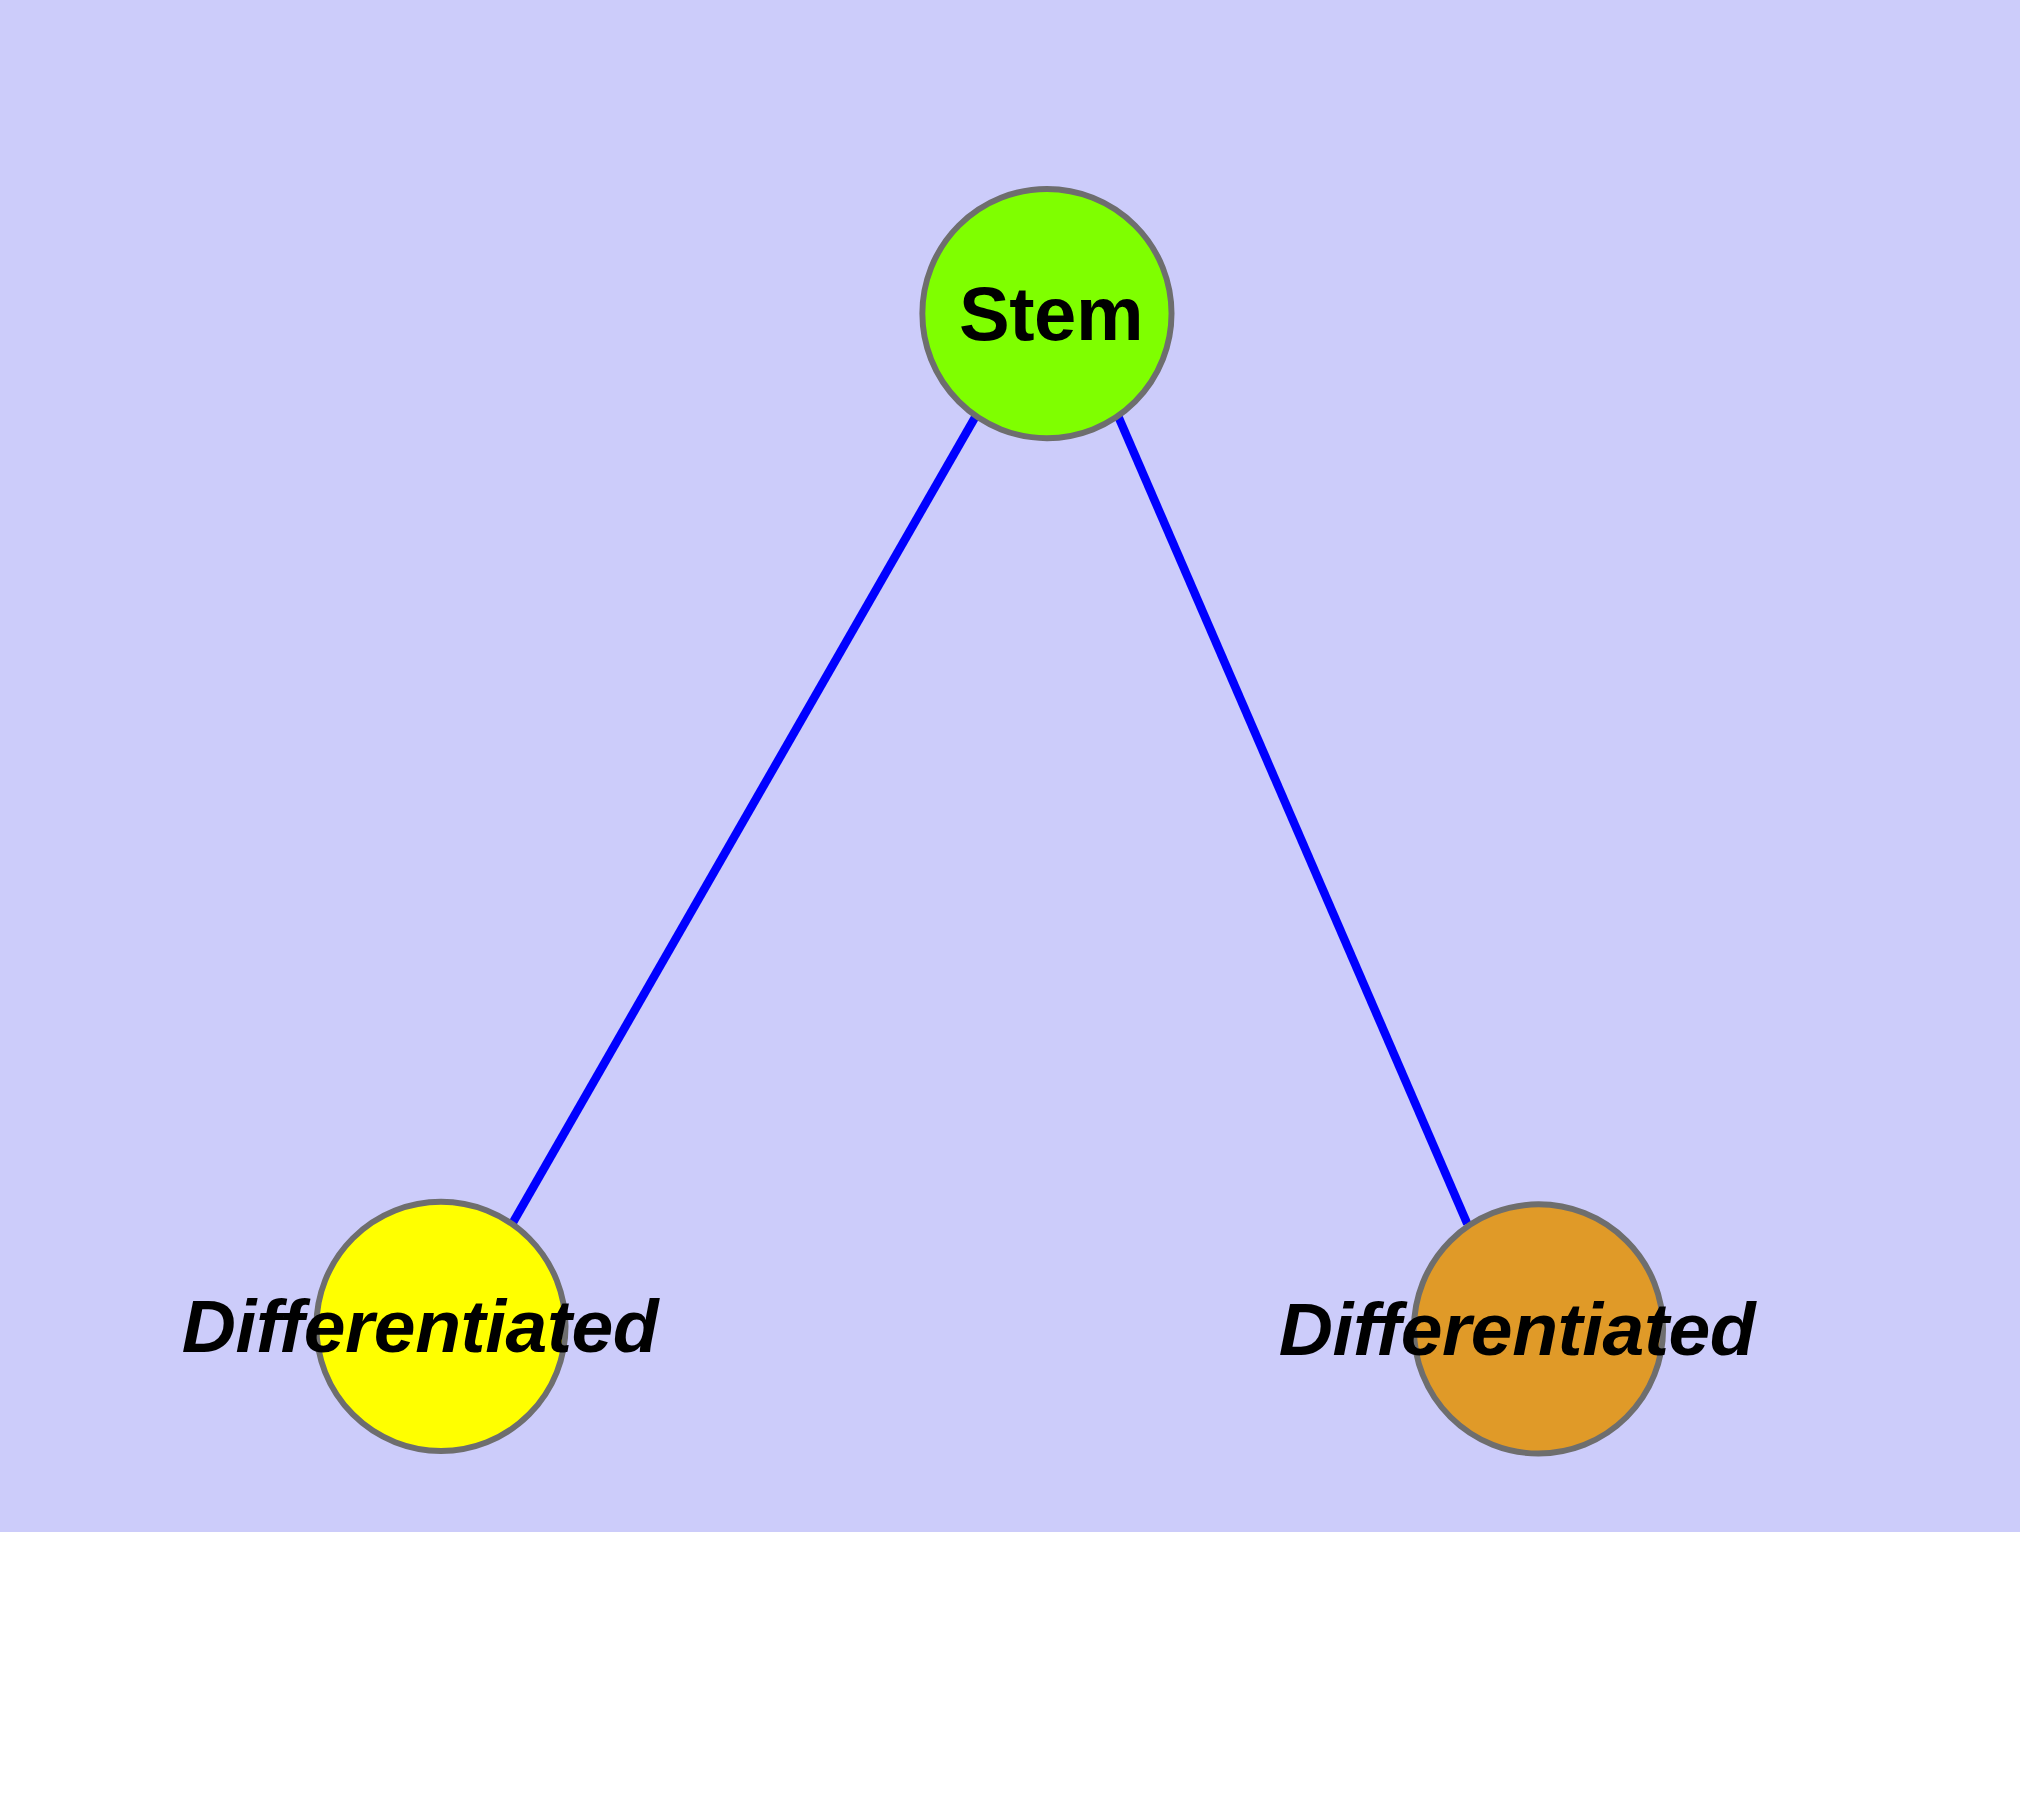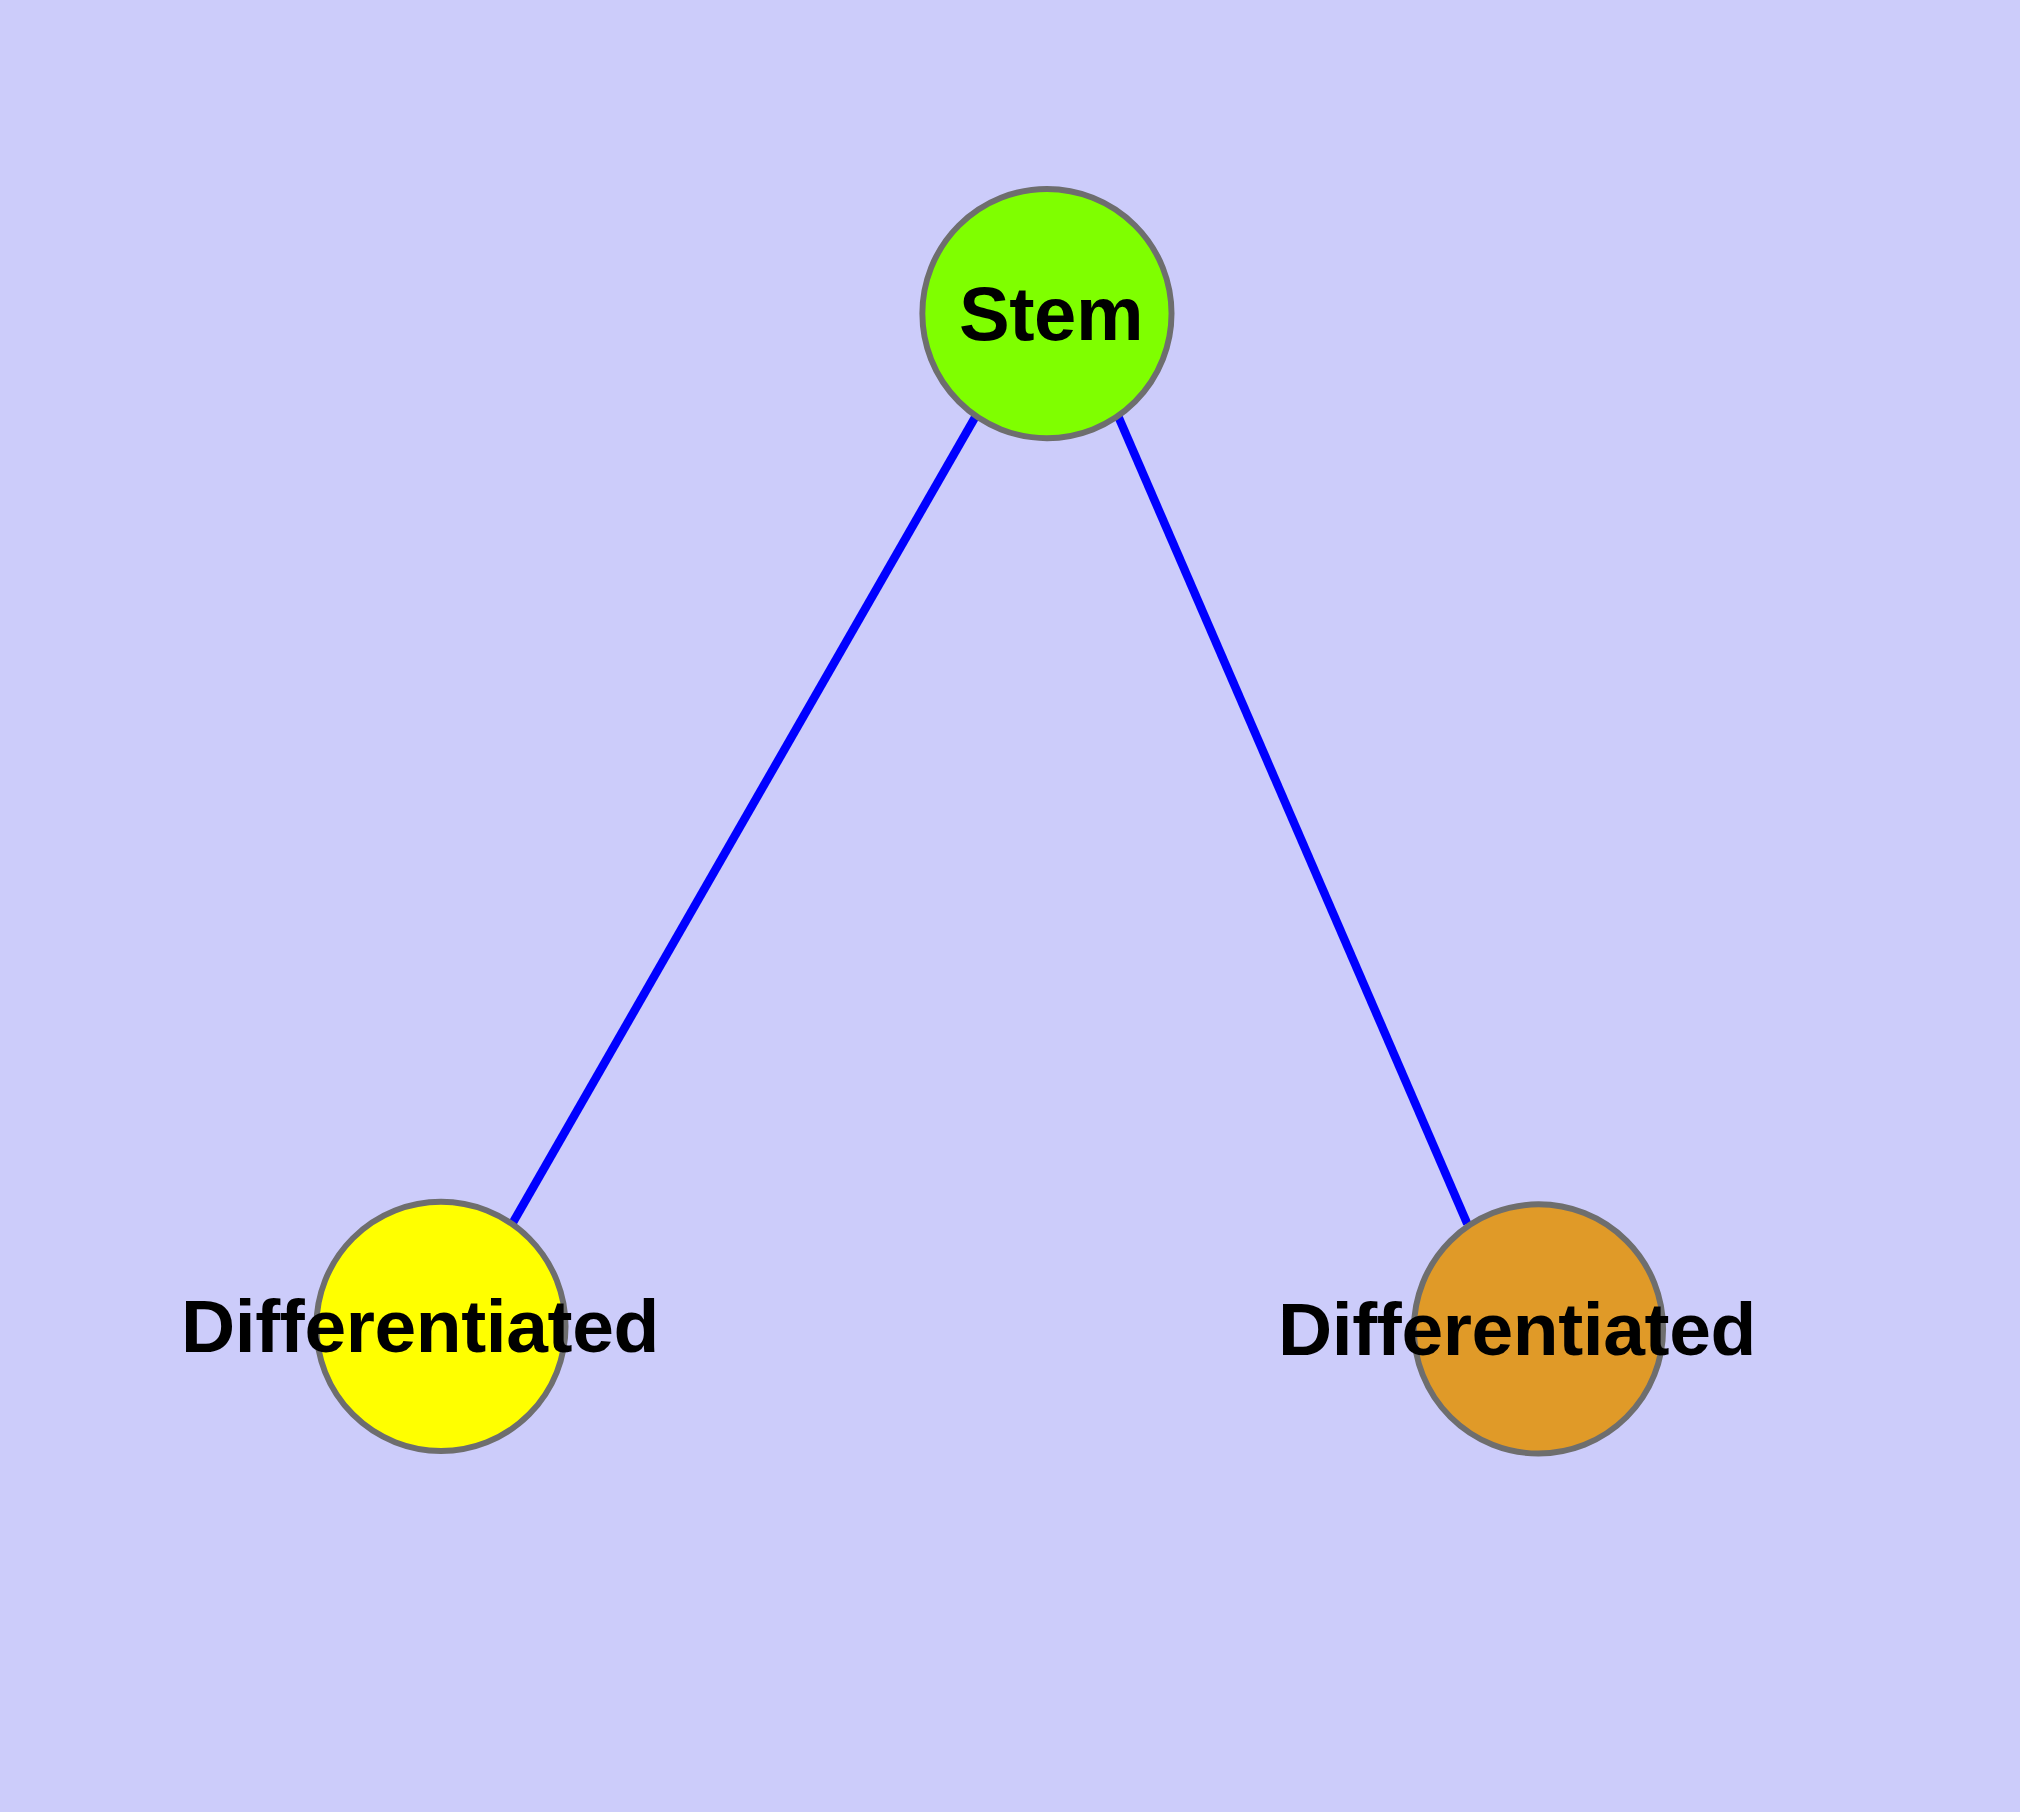--- a/index.html
+++ b/index.html
@@ -3,21 +3,21 @@
 <meta charset="utf-8">
 <style>
   html, body {
     margin: 0;
     padding: 0;
     background: #ffffff;
   }
   #canvas {
     position: relative;
     width: 2021px;
-    height: 1812px;
+    height: 1532px;
     overflow: hidden;
     font-family: "Liberation Sans", "DejaVu Sans", sans-serif;
   }
   #plot-background {
     position: absolute;
     left: 0;
     top: 0;
     width: 2021px;
     height: 1812px;
     background: #ccccfa;
@@ -38,20 +38,21 @@
     white-space: pre;
     letter-spacing: -0.4px;
     pointer-events: none;
     transform: translate(-50%, -50%);
   }
   .node-label.root {
     font-size: 76px;
   }
   .node-label.leaf {
     font-size: 75px;
+    font-style: italic;
   }
 </style>
 </head>
 <body>
 
 <div id="canvas">
 
   <div id="plot-background"></div>
 
   <svg id="graph-svg" viewBox="0 0 2384 2138">

